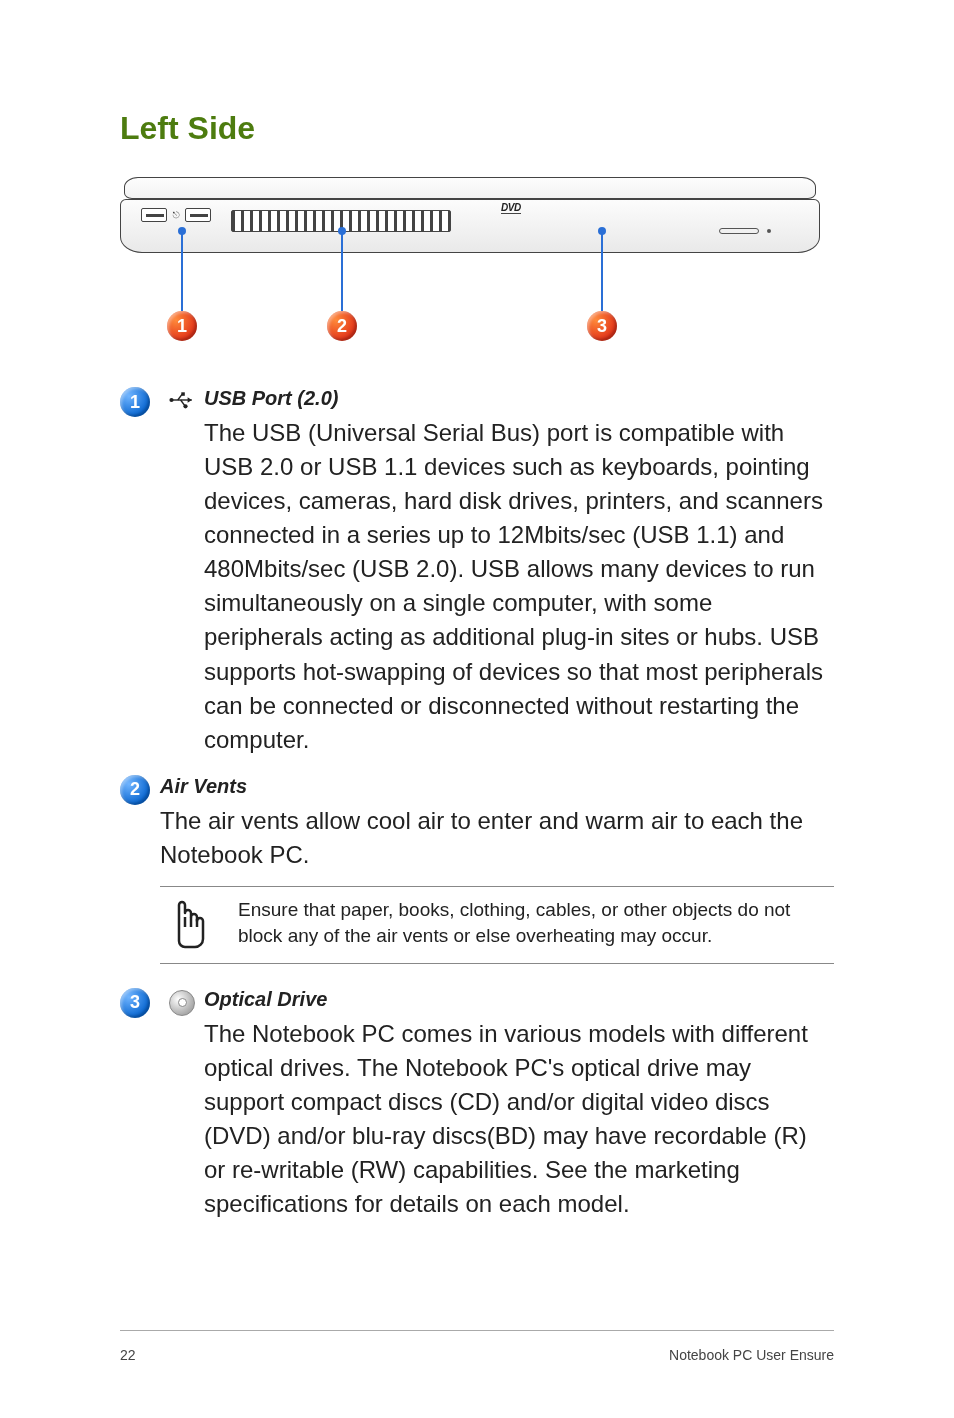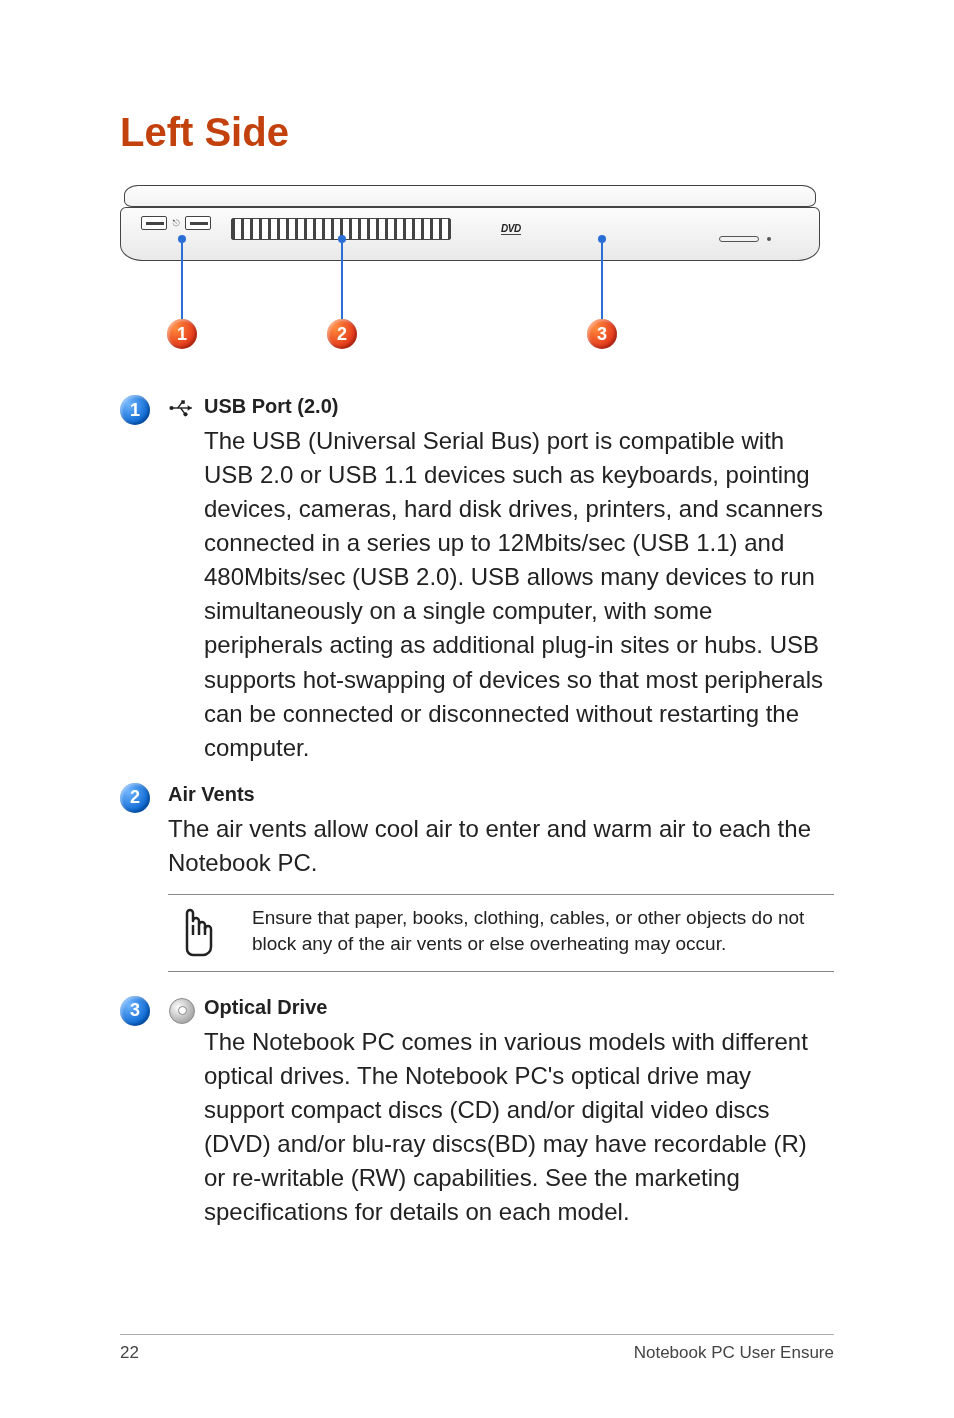--- a/index.html
+++ b/index.html
@@ -6,24 +6,24 @@
   body {
     font-family: -apple-system, "Segoe UI", "Helvetica Neue", Arial, sans-serif;
     background: #fff;
     color: #222;
     width: 954px;
     height: 1418px;
     position: relative;
     padding: 110px 120px 60px 120px;
   }
   h1 {
-    font-size: 40px;
+    font-size: 32px;
     font-weight: 700;
     margin-bottom: 30px;
-    color: #c2410c;
+    color: #4d7c0f;
   }
   
   .diagram {
     position: relative;
     width: 700px;
     height: 180px;
     margin-bottom: 30px;
   }
   .laptop-body {
     position: absolute;
@@ -58,21 +58,21 @@
   .vent-box {
     position: absolute;
     top: 10px; left: 110px;
     width: 220px; height: 22px;
     border: 1.5px solid #444;
     border-radius: 2px;
     background: repeating-linear-gradient(90deg,#444 0 3px,#fff 3px 9px);
   }
   .dvd-label {
     position: absolute;
-    top: 15px; left: 380px;
+    top: 2px; left: 380px;
     font-size: 10px; font-weight: 700;
     font-style: italic;
     border-bottom: 1px solid #444;
     letter-spacing: -0.5px;
   }
   .eject-slot {
     position: absolute;
     top: 28px; right: 60px;
     width: 40px; height: 6px;
     border: 1.2px solid #555;
@@ -120,47 +120,48 @@
     color: #fff;
     font-weight: 700;
     font-size: 18px;
     display: flex; align-items: center; justify-content: center;
     box-shadow: inset -2px -2px 3px rgba(0,0,0,0.25), inset 2px 2px 3px rgba(255,255,255,0.4);
   }
   .item-title {
     font-weight: 700;
     font-size: 20px;
     margin-bottom: 6px;
+    font-style: italic;
   }
   .item-body {
     font-size: 24px;
     line-height: 1.42;
     color: #222;
   }
   
   .note-row {
     display: flex;
     border-top: 1px solid #888;
     border-bottom: 1px solid #888;
     margin: 14px 0 18px 0;
     padding: 10px 0 12px 0;
-    gap: 24px;
+    gap: 18px;
     align-items: flex-start;
   }
   .note-row .hand-col { width: 60px; flex-shrink:0; display:flex; justify-content:center; }
   .note-row .note-text { font-size: 19px; line-height: 1.38; }
   .footer {
     position: absolute;
     bottom: 55px;
     left: 120px; right: 120px;
     border-top: 1px solid #aaa;
-    padding-top: 8px;
+    padding-top: 16px;
     display: flex;
     justify-content: space-between;
-    font-size: 17px;
+    font-size: 14px;
     color: #444;
   }
   .usb-icon { width:28px;height:22px; }
   .disc-icon {
     width:26px;height:26px;border-radius:50%;
     background: radial-gradient(circle at 35% 35%, #fff, #bcbcbc 55%, #8a8a8a);
     display:flex;align-items:center;justify-content:center;
     border:1px solid #888;
   }
   .disc-icon::after{content:"";width:7px;height:7px;border-radius:50%;background:#fff;border:1px solid #888;}
@@ -227,21 +228,21 @@
     <div class="item-body">The USB (Universal Serial Bus) port is compatible with USB 2.0 or USB 1.1 devices such as keyboards, pointing devices, cameras, hard disk drives, printers, and scanners connected in a series up to 12Mbits/sec (USB 1.1) and 480Mbits/sec (USB 2.0). USB allows many devices to run simultaneously on a single computer, with some peripherals acting as additional plug-in sites or hubs. USB supports hot-swapping of devices so that most peripherals can be connected or disconnected without restarting the computer.</div>
   </div>
 </div>
 
 <div class="section" style="margin-bottom:6px">
   <div class="badge-col">
       <div class="num-badge">
         <span>2</span>
       </div>
     </div>
-  <div class="content-col" style="margin-left:8px">
+  <div class="content-col" style="margin-left:0">
     <div class="item-title">Air Vents</div>
     <div class="item-body">The air vents allow cool air to enter and warm air to each the Notebook PC.</div>
     <div class="note-row">
       <div class="hand-col">
         <svg width="50" height="54" viewBox="0 0 50 54">
           <path d="M14 24 v20 a6 6 0 0 0 6 6 h10 a8 8 0 0 0 8 -8 v-18 a3 3 0 0 0 -6 0 v-4 a3 3 0 0 0 -6 0 v-4 a3 3 0 0 0 -6 0 V8 a3 3 0 0 0 -6 0 v16 z" fill="none" stroke="#222" stroke-width="2.5" stroke-linejoin="round"></path>
           <line x1="20" y1="20" x2="20" y2="30" stroke="#222" stroke-width="2.5"></line>
           <line x1="26" y1="20" x2="26" y2="30" stroke="#222" stroke-width="2.5"></line>
           <line x1="32" y1="22" x2="32" y2="30" stroke="#222" stroke-width="2.5"></line>
         </svg>

